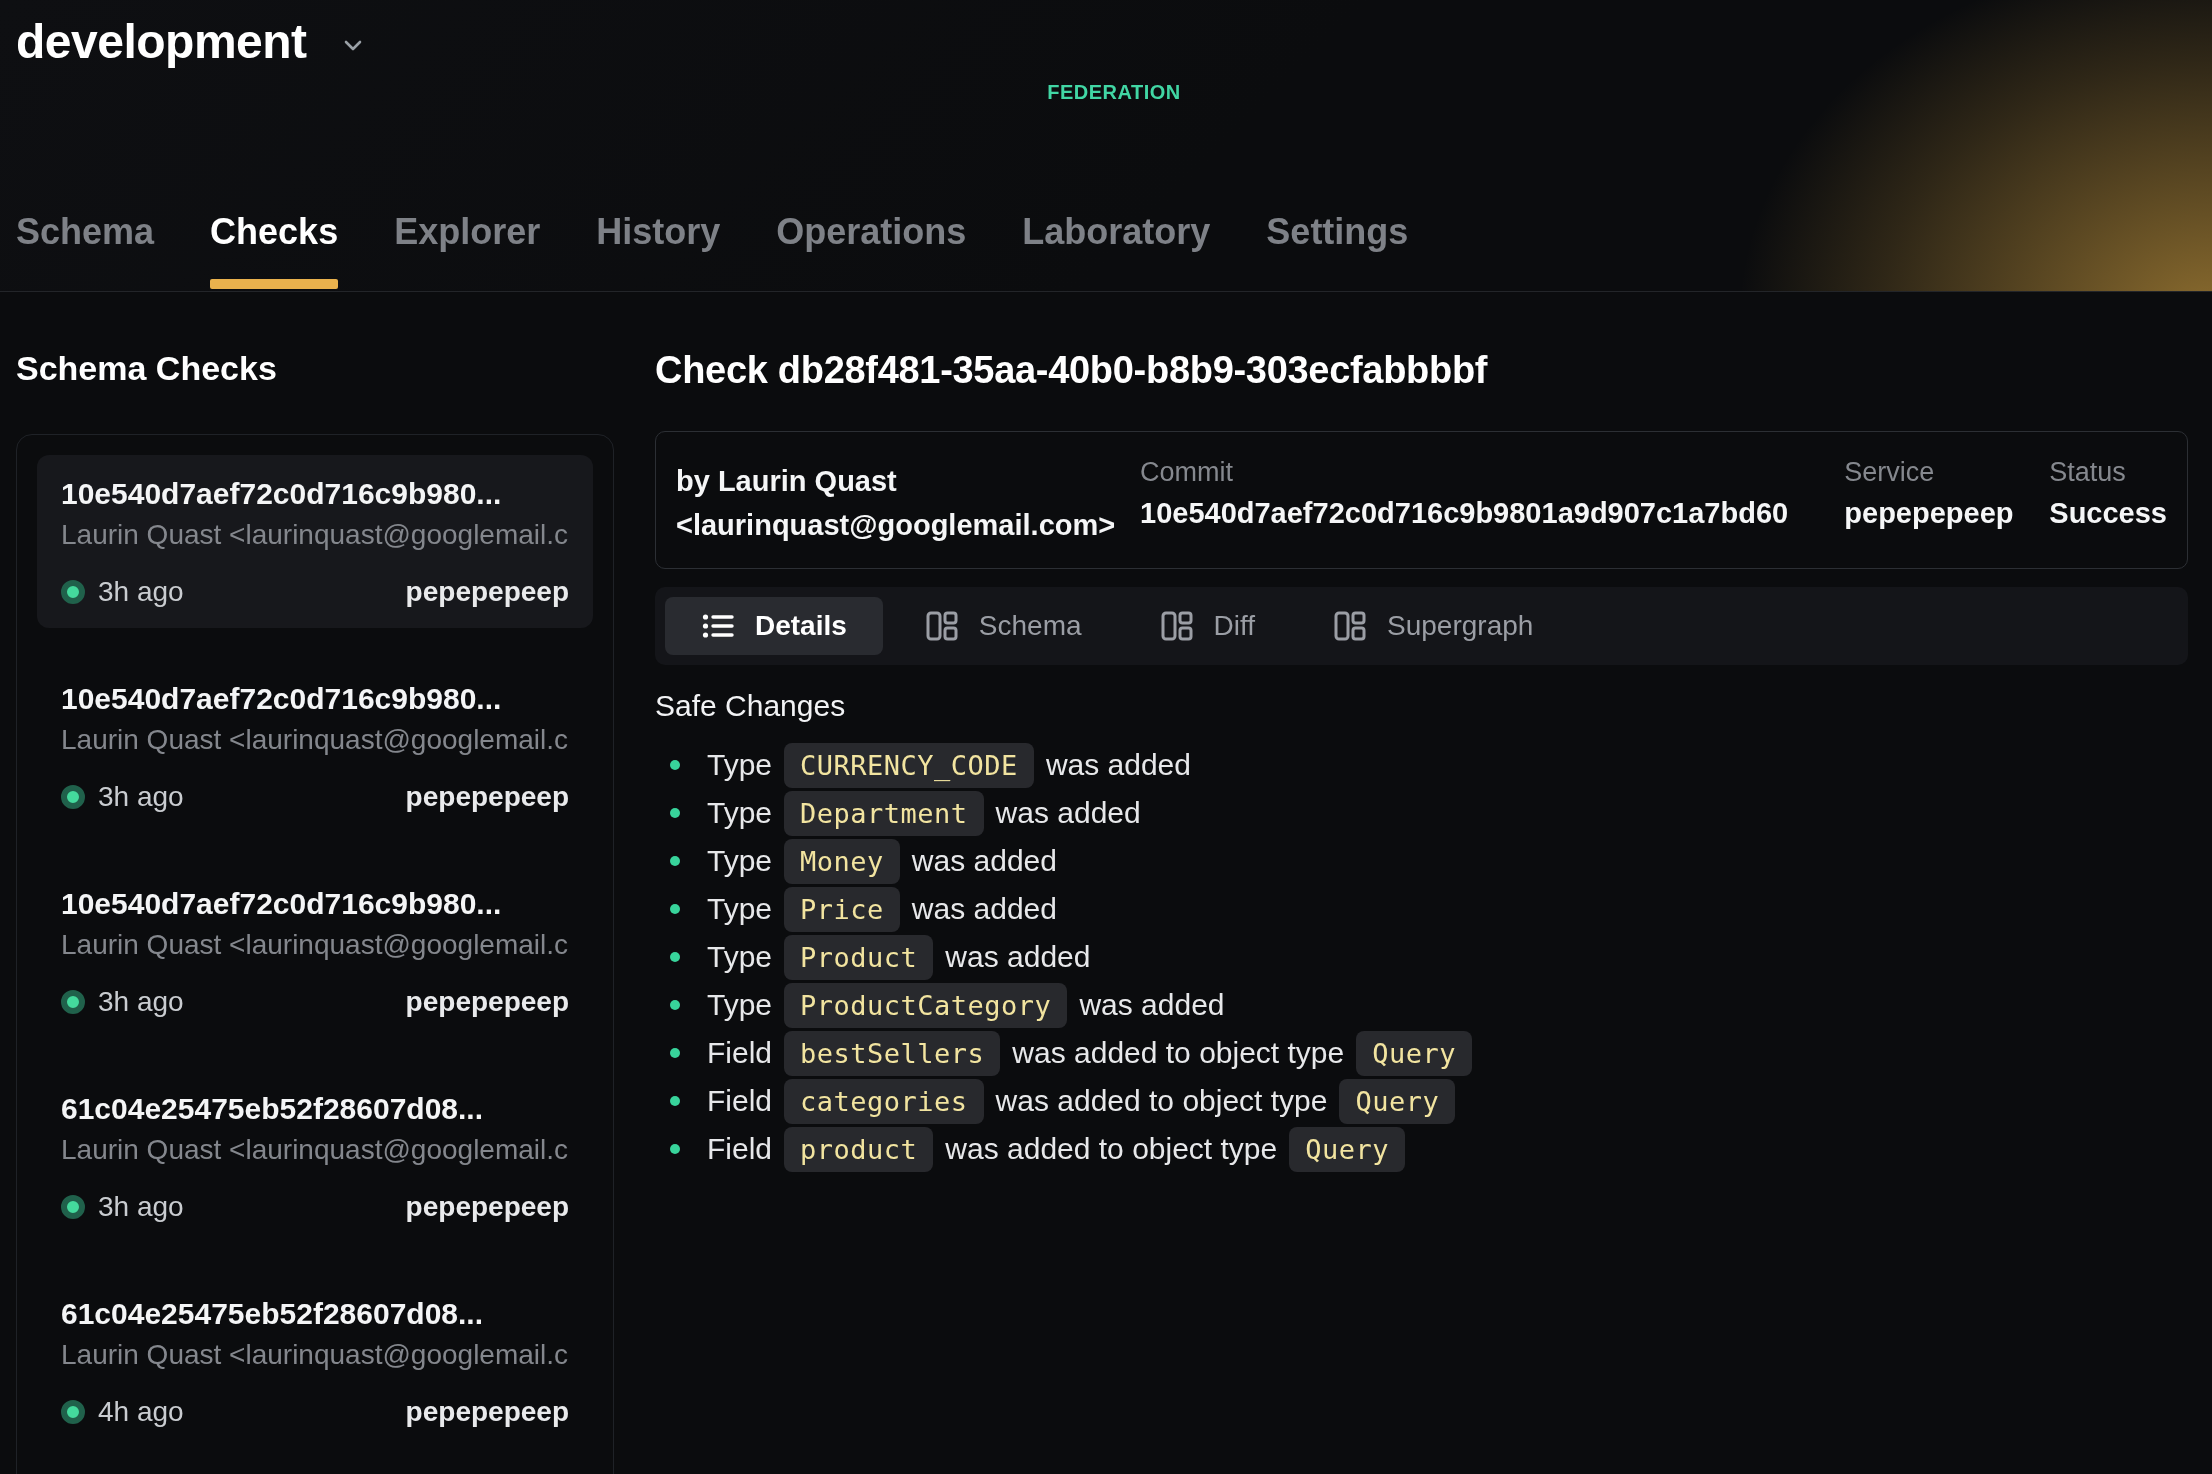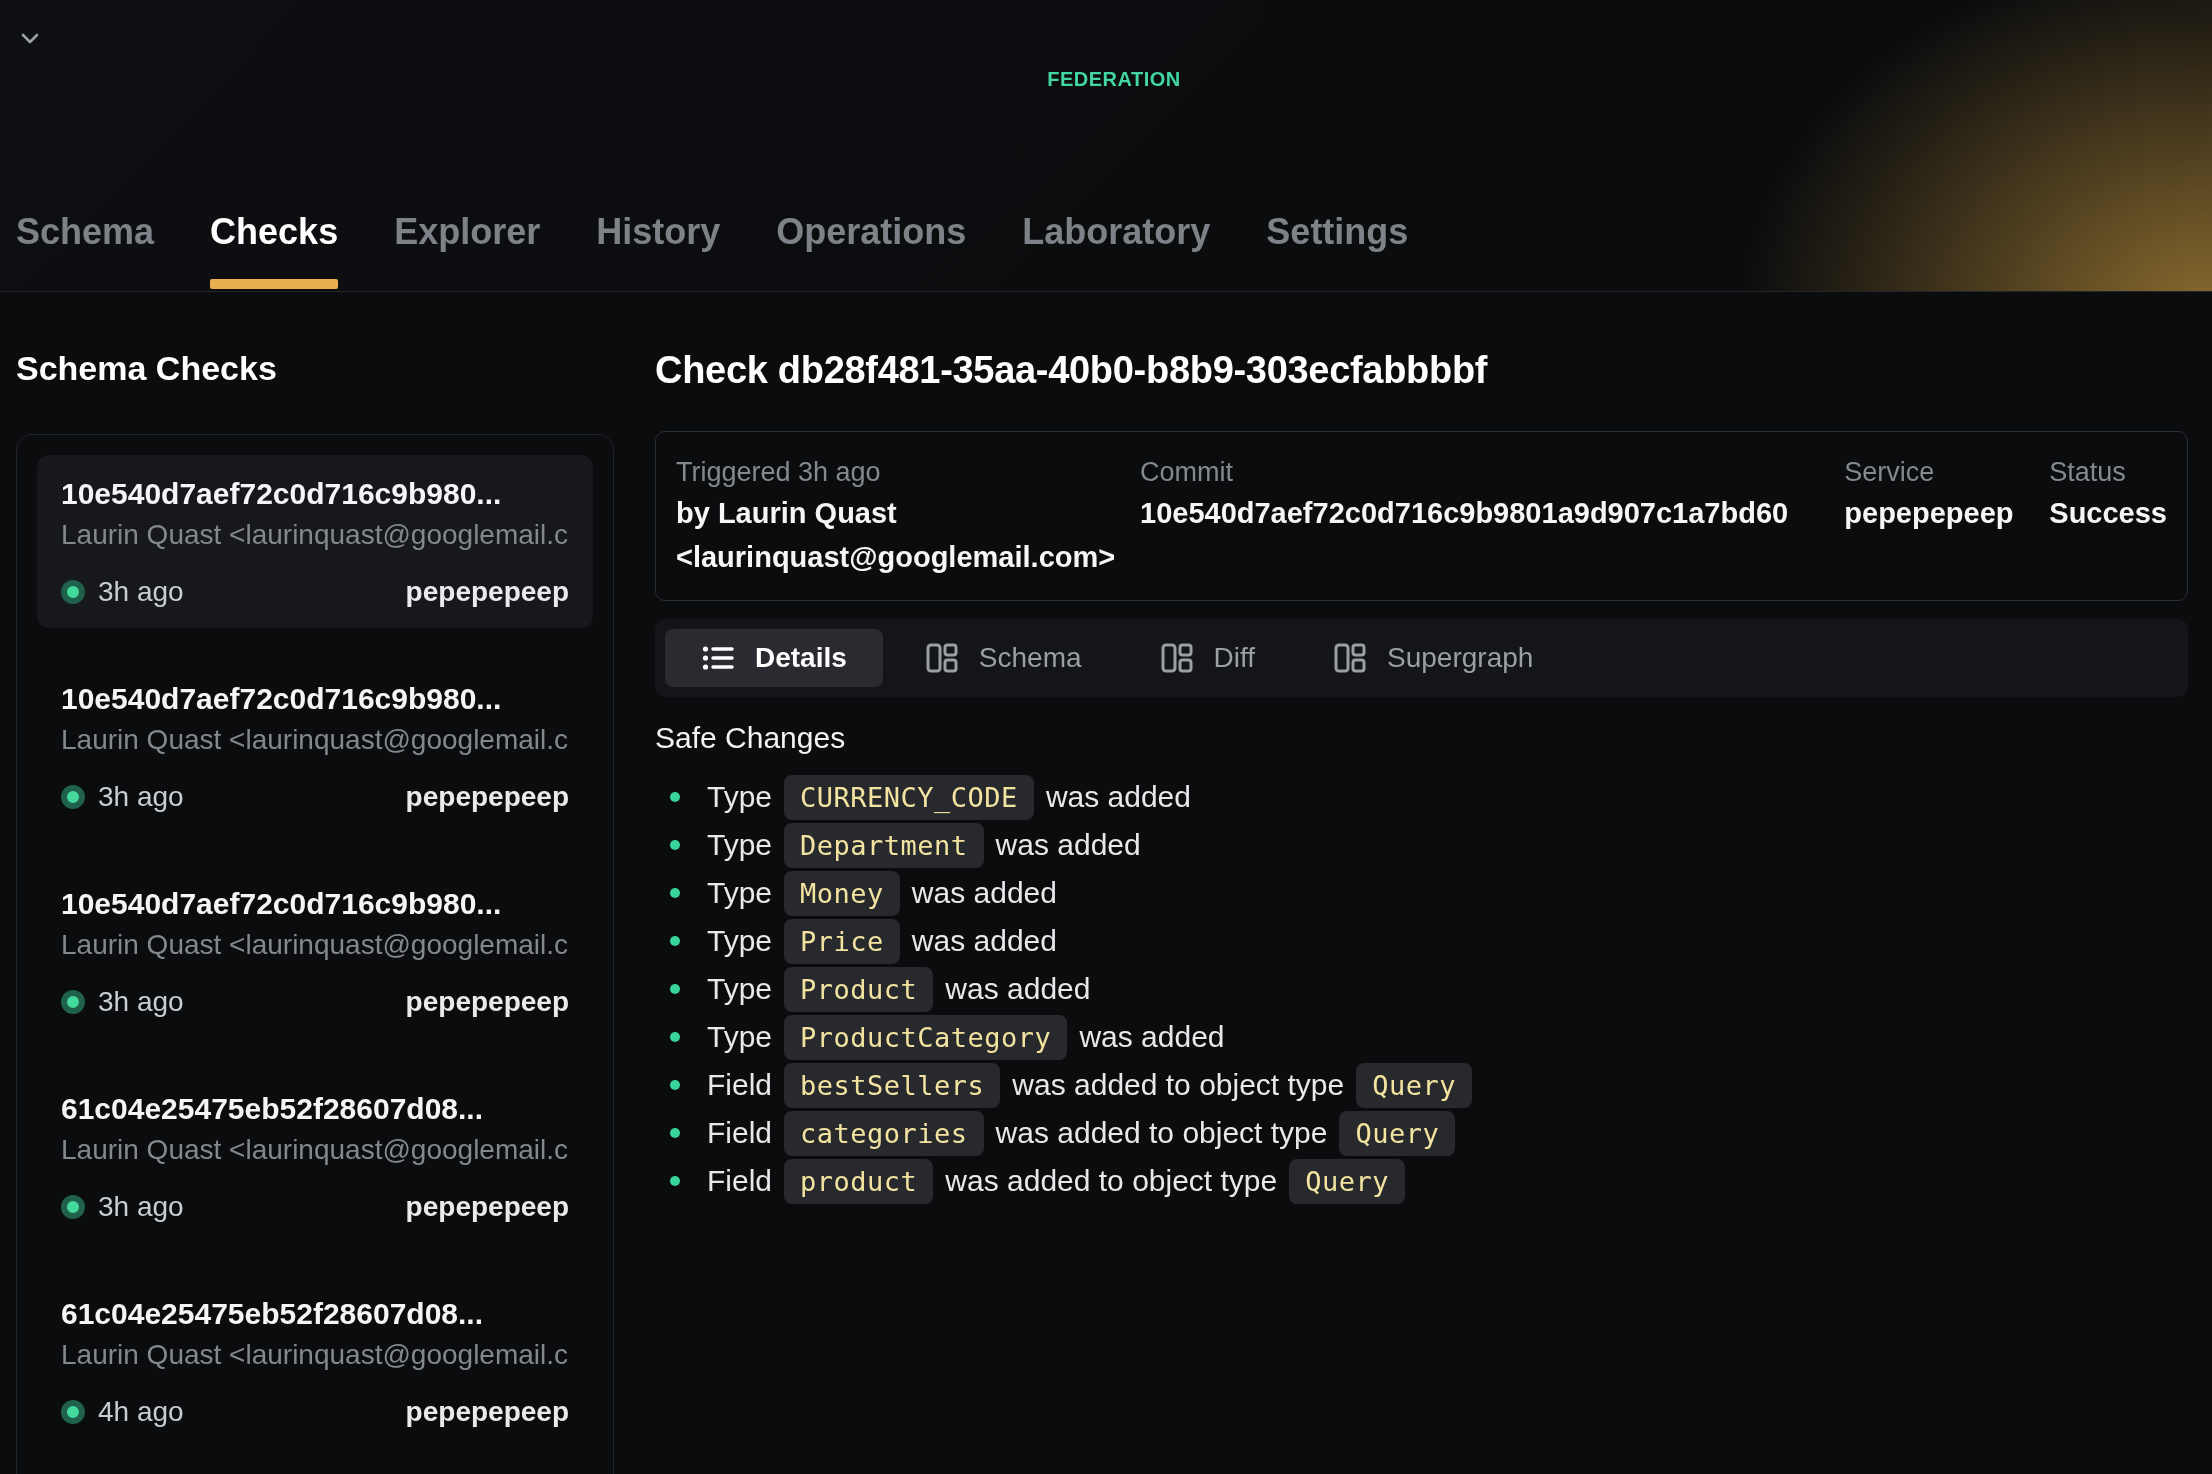--- a/index.html
+++ b/index.html
@@ -99,20 +99,21 @@
     border-radius: 8px; padding: 7px 16px; margin: 0 12px; letter-spacing: 0.5px;
   }
 </style>
 </head>
 <body>
 
 <div id="app">
 
   <div class="header">
     <div class="project-row">
+      <span class="project-name">development</span>
       <span class="chevron-btn">
         <span>
           <svg width="28" height="28" viewBox="0 0 28 28" fill="none">
             <polyline points="7,11 14,18 21,11" stroke="#9aa0a6" stroke-width="2.6" stroke-linecap="round" stroke-linejoin="round"></polyline>
           </svg>
         </span>
       </span>
     </div>
     <div class="badge">FEDERATION</div>
 
@@ -191,21 +192,20 @@
             </div>
           </div>
         </div>
     </div>
 
     <div class="right-col">
       <div class="check-title">Check db28f481-35aa-40b0-b8b9-303ecfabbbbf</div>
 
       <div class="meta-box">
         <div class="meta-col-triggered">
-          <div class="meta-label">Triggered 3h ago</div>
           <div class="meta-value">by Laurin Quast</div>
           <div class="meta-value">&lt;laurinquast@googlemail.com&gt;</div>
         </div>
         <div class="meta-col-commit">
           <div class="meta-label">Commit</div>
           <div class="meta-value">10e540d7aef72c0d716c9b9801a9d907c1a7bd60</div>
         </div>
         <div class="meta-col-service">
           <div class="meta-label">Service</div>
           <div class="meta-value">pepepepeep</div>

